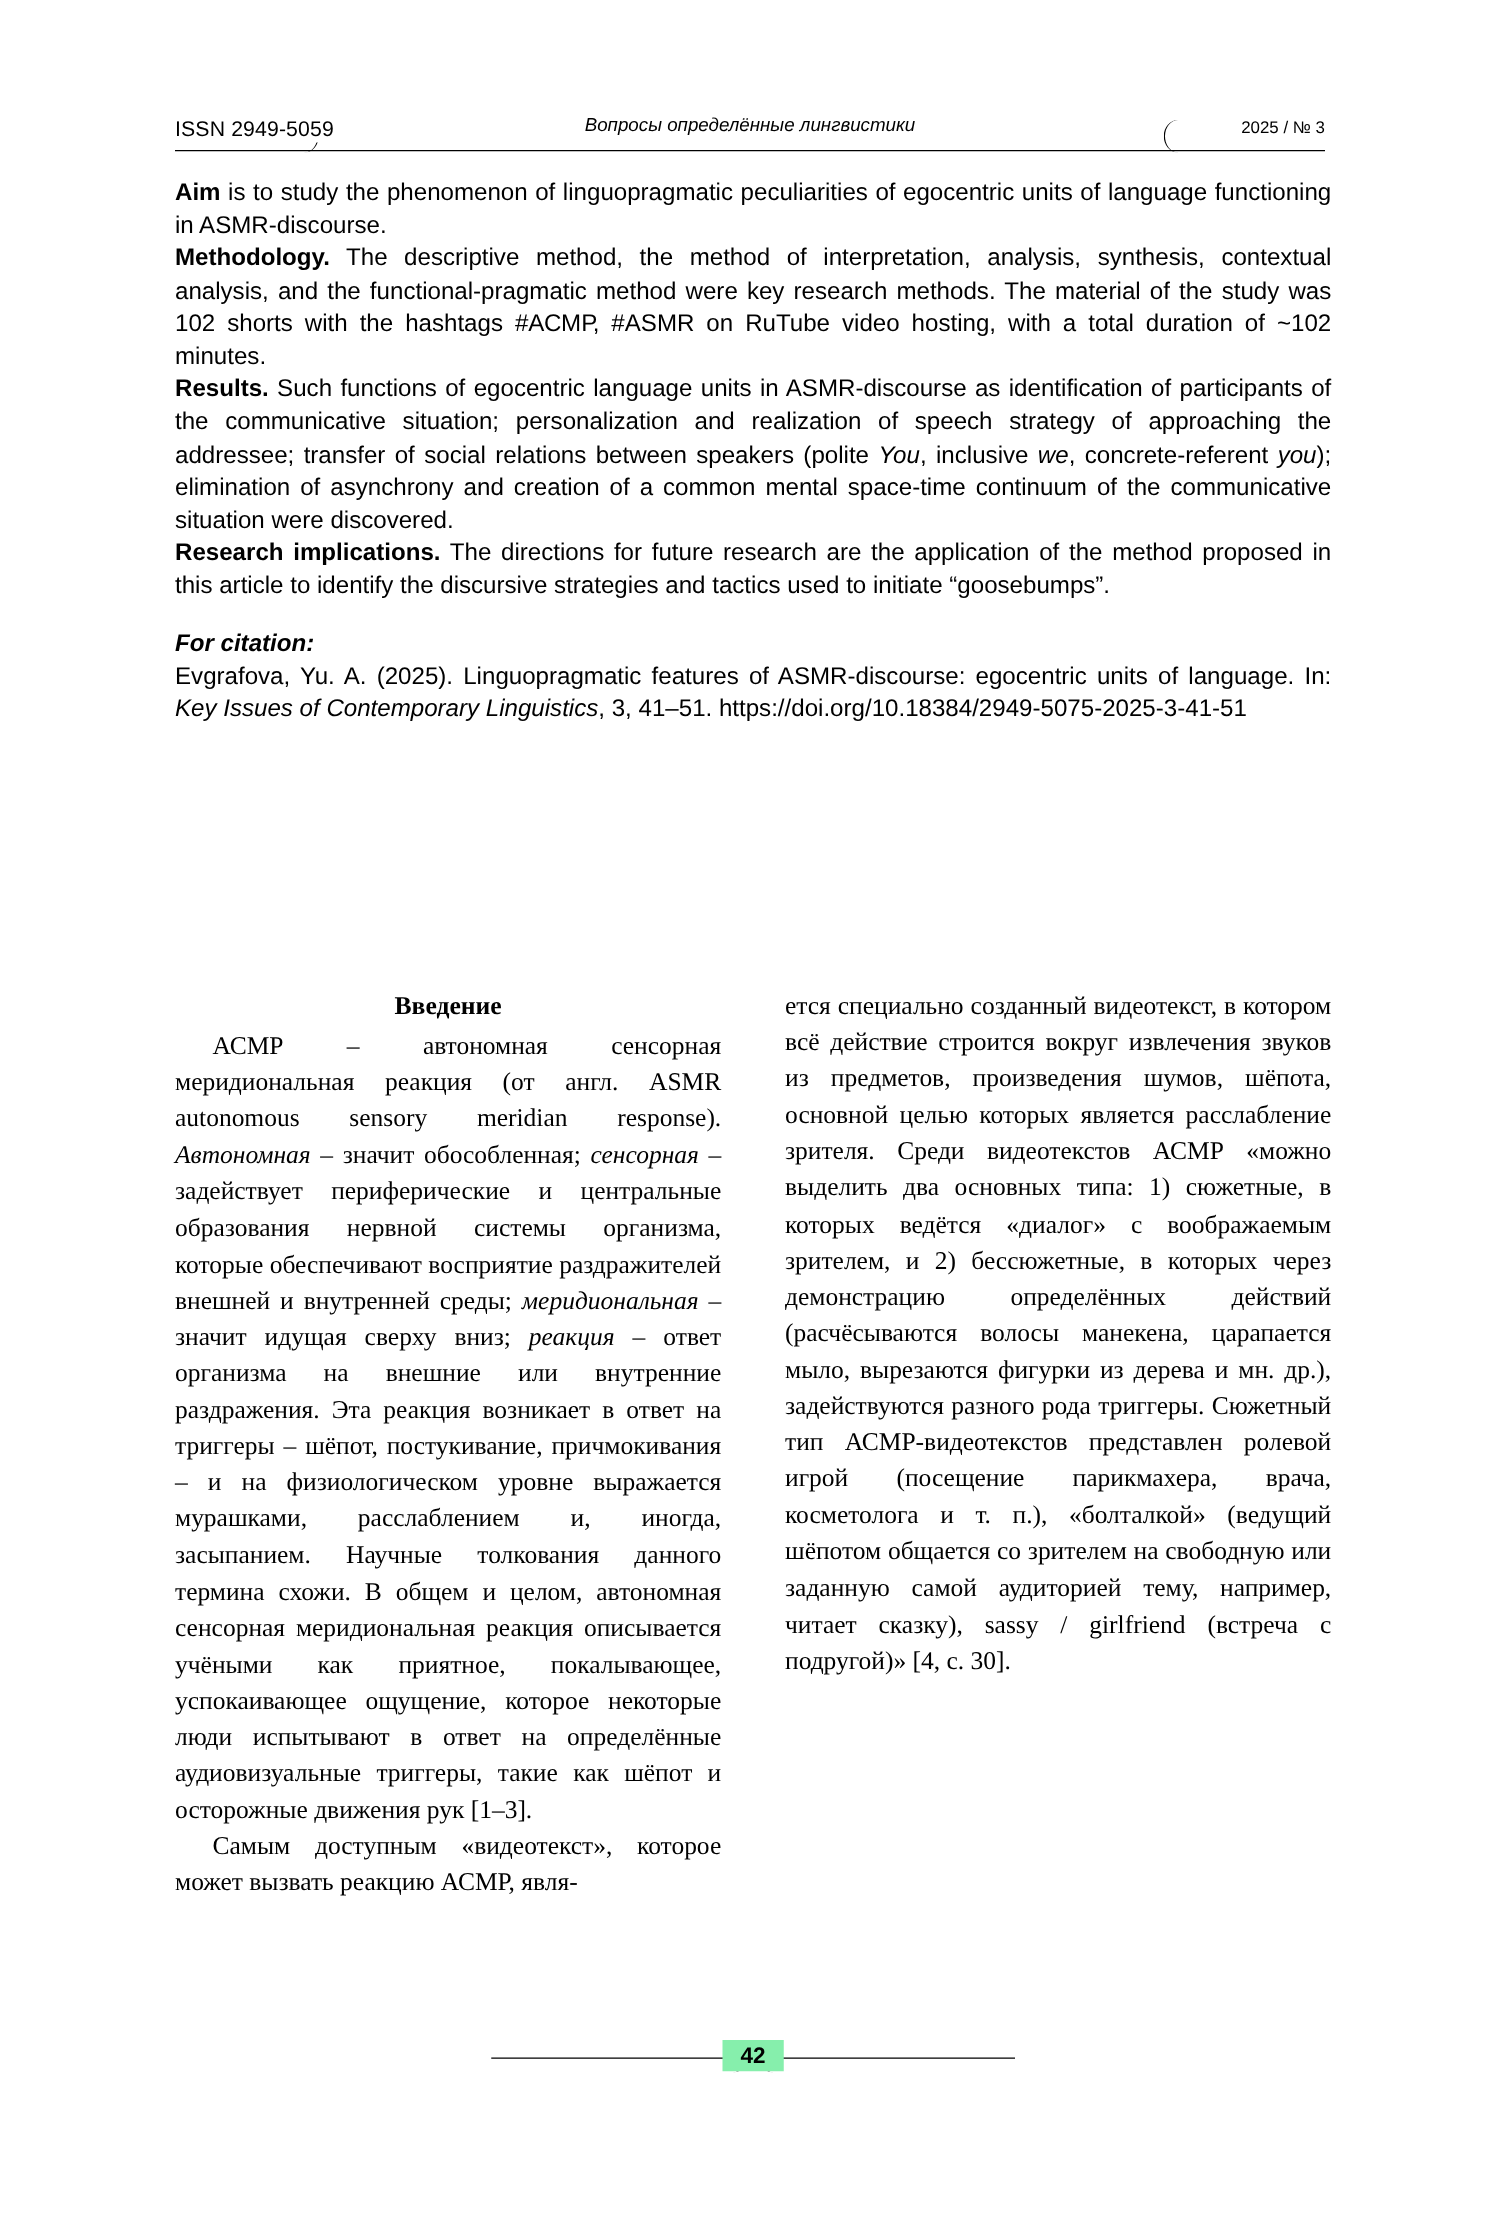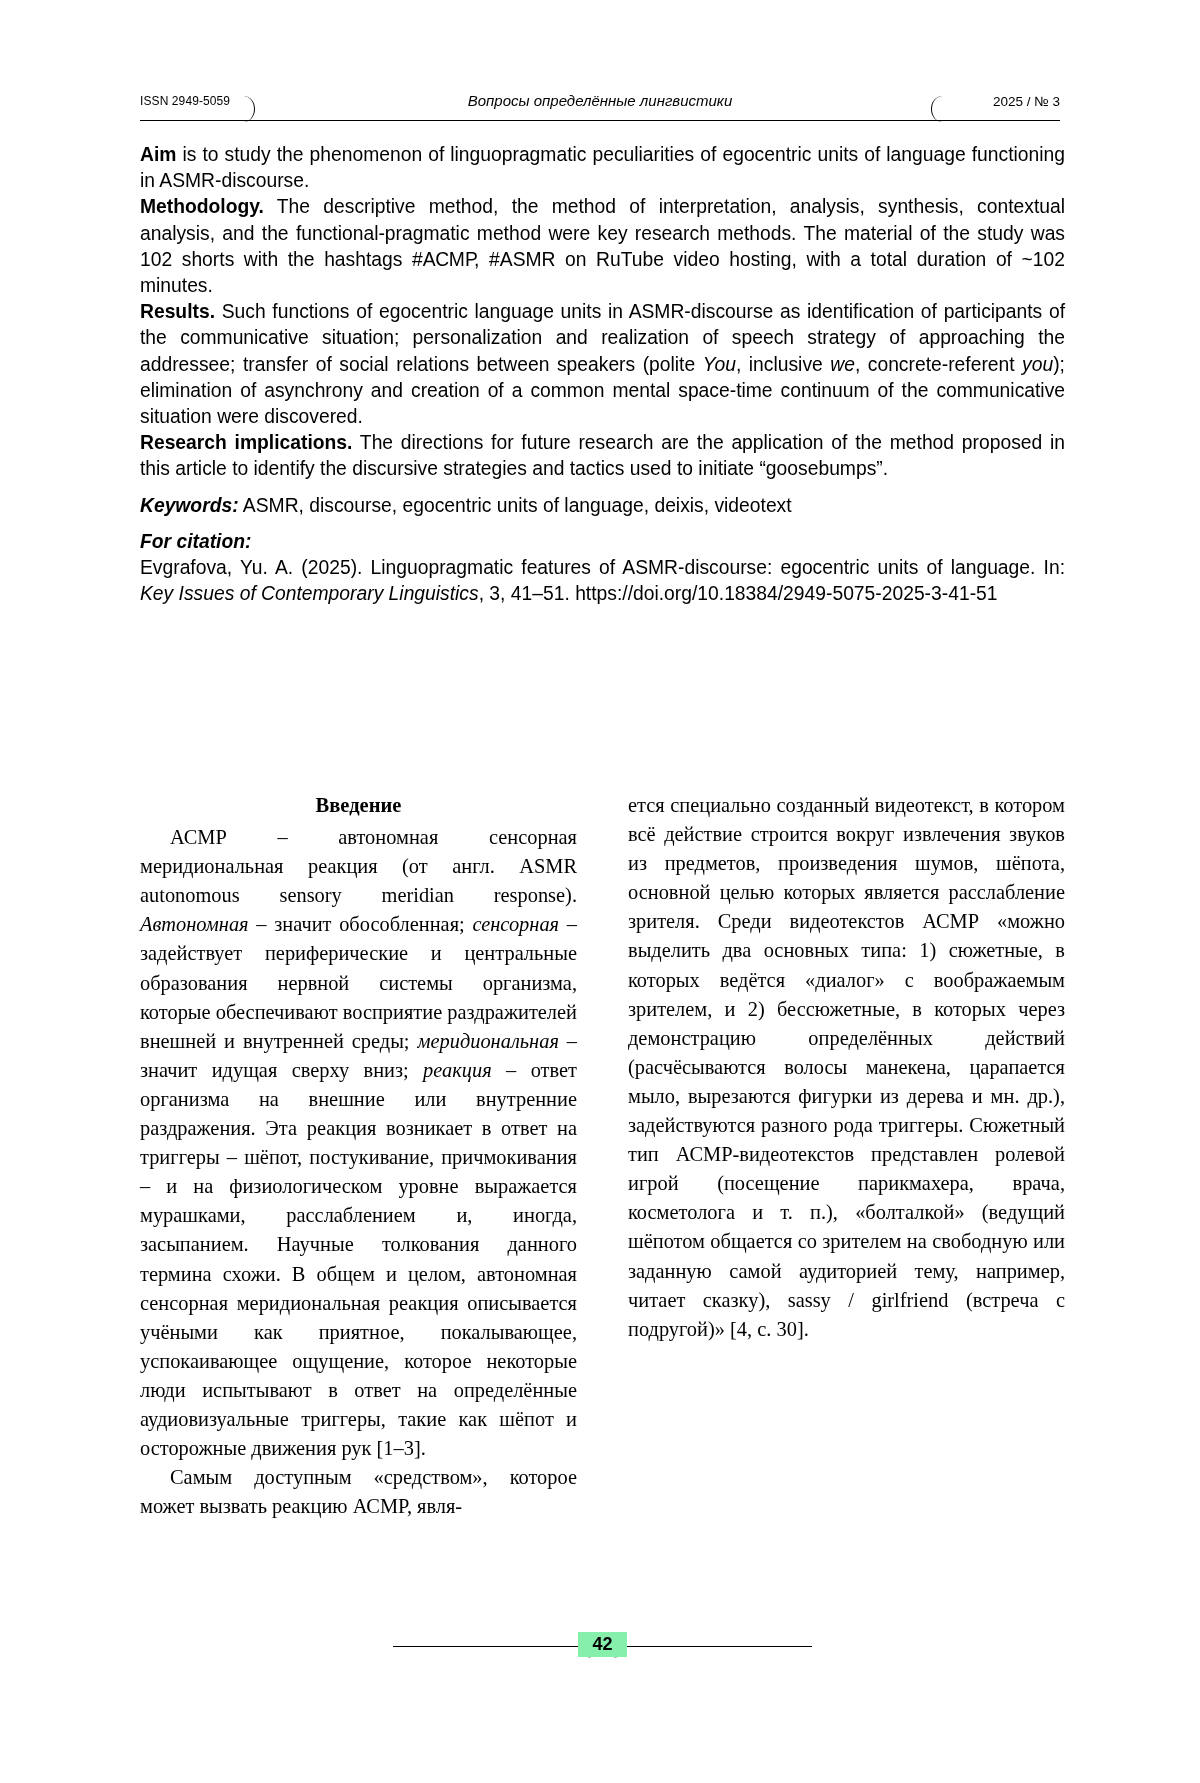--- a/index.html
+++ b/index.html
@@ -33,21 +33,21 @@
     position: absolute;
     left: 0; right: 0;
     top: 28px;
     border-bottom: 1.2px solid #000;
   }
   .runhead .issn {
     position: absolute;
     left: 0;
     top: 2px;
     font-family: "Liberation Sans", sans-serif;
-    font-size: 12px;
+    font-size: 17px;
     letter-spacing: 0.1px;
     background: #fff;
     padding-right: 6px;
     z-index: 2;
   }
   .runhead .journal {
     position: absolute;
     left: 0; right: 0;
     top: 0px;
     text-align: center;
@@ -229,32 +229,31 @@
     <p><b>Aim</b><span> is to study the phenomenon of linguopragmatic peculiarities of egocentric units of language functioning in ASMR-discourse.</span></p>
 
     <p><b>Methodology.</b><span> The descriptive method, the method of interpretation, analysis, synthesis, contextual analysis, and the functional-pragmatic method were key research methods. The material of the study was 102 shorts with the hashtags #АСМР, #ASMR on RuTube video hosting, with a total duration of ~102 minutes.</span></p>
 
     <p><b>Results.</b><span> Such functions of egocentric language units in ASMR-discourse as identification of participants of the communicative situation; personalization and realization of speech strategy of approaching the addressee; transfer of social relations between speakers (polite </span><i>You</i><span>, inclusive </span><i>we</i><span>, concrete-referent </span><i>you</i><span>); elimination of asynchrony and creation of a common mental space-time continuum of the communicative situation were discovered.</span></p>
 
     <p><b>Research implications.</b><span> The directions for future research are the application of the method proposed in this article to identify the discursive strategies and tactics used to initiate “goosebumps”.</span></p>
 
     <div class="gap-sm"></div>
 
-    <p><span class="kw">Keywords:</span><span> ASMR, discourse, egocentric units of language, deixis, videotext</span></p>
 
     <div class="gap-sm"></div>
 
     <p><span class="forcit">For citation:</span><span>Evgrafova, Yu. A. (2025). Linguopragmatic features of ASMR-discourse: egocentric units of language. In: </span><i>Key Issues of Contemporary Linguistics</i><span>, 3, 41–51. https://doi.org/10.18384/2949-5075-2025-3-41-51</span></p>
   </div>
 
   <div class="body-cols">
     <div class="col left">
       <h2>Введение</h2>
       <p><span>АСМР – автономная сенсорная меридиональная реакция (от англ. ASMR autonomous sensory meridian response). </span><i>Автономная</i><span> – значит обособленная; </span><i>сенсорная</i><span> – задействует периферические и центральные образования нервной системы организма, которые обеспечивают восприятие раздражителей внешней и внутренней среды; </span><i>меридиональная</i><span> – значит идущая сверху вниз; </span><i>реакция</i><span> – ответ организма на внешние или внутренние раздражения. Эта реакция возникает в ответ на триггеры – шёпот, постукивание, причмокивания – и на физиологическом уровне выражается мурашками, расслаблением и, иногда, засыпанием. Научные толкования данного термина схожи. В общем и целом, автономная сенсорная меридиональная реакция описывается учёными как приятное, покалывающее, успокаивающее ощущение, которое некоторые люди испытывают в ответ на определённые аудиовизуальные триггеры, такие как шёпот и осторожные движения рук [1–3].</span></p>
-      <p>Самым доступным «средством», которое может вызвать реакцию АСМР, явля-</p>
+      <p>Самым доступным «видеотекст», которое может вызвать реакцию АСМР, явля-</p>
     </div>
     <div class="col right">
       <p class="noind">ется специально созданный видеотекст, в котором всё действие строится вокруг извлечения звуков из предметов, произведения шумов, шёпота, основной целью которых является расслабление зрителя. Среди видеотекстов АСМР «можно выделить два основных типа: 1) сюжетные, в которых ведётся «диалог» с воображаемым зрителем, и 2) бессюжетные, в которых через демонстрацию определённых действий (расчёсываются волосы манекена, царапается мыло, вырезаются фигурки из дерева и мн. др.), задействуются разного рода триггеры. Сюжетный тип АСМР-видеотекстов представлен ролевой игрой (посещение парикмахера, врача, косметолога и т. п.), «болталкой» (ведущий шёпотом общается со зрителем на свободную или заданную самой аудиторией тему, например, читает сказку), sassy / girlfriend (встреча с подругой)» [4, с. 30].</p>
     </div>
   </div>
 
   <div class="footer">
     <div class="fl"></div>
     <div class="fr"></div>
     <div class="fcap fcap-l"></div>

